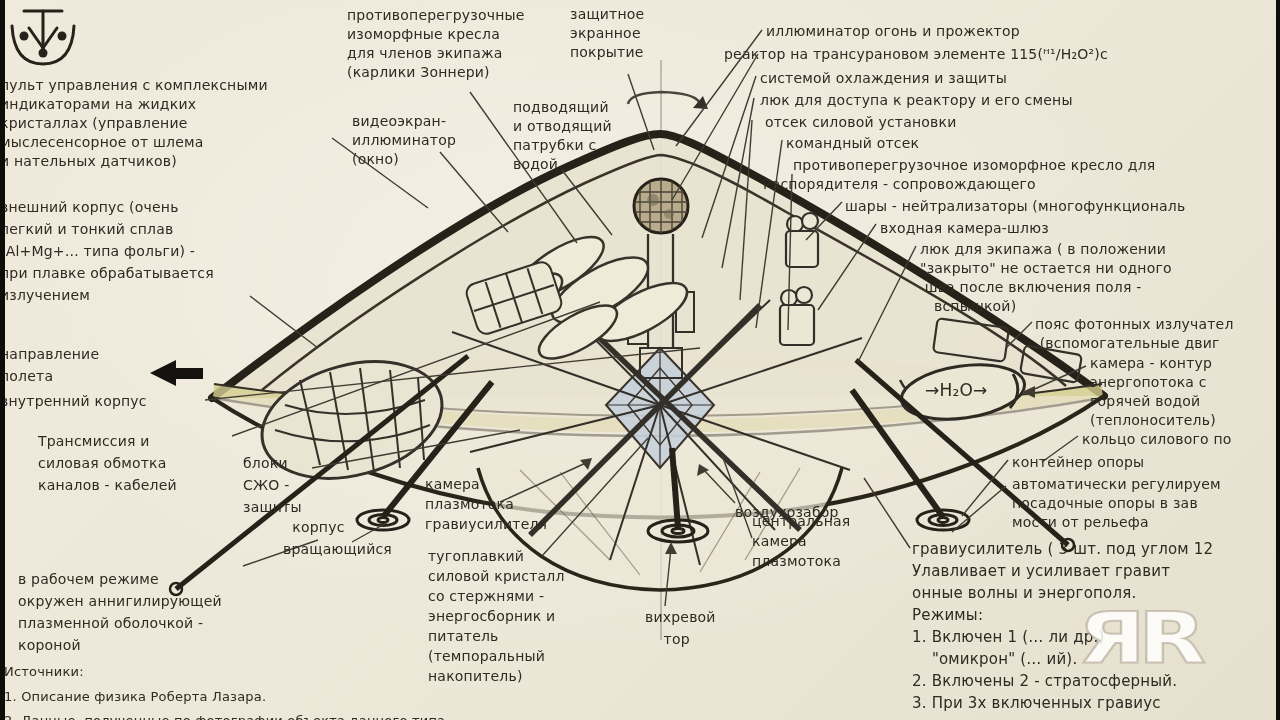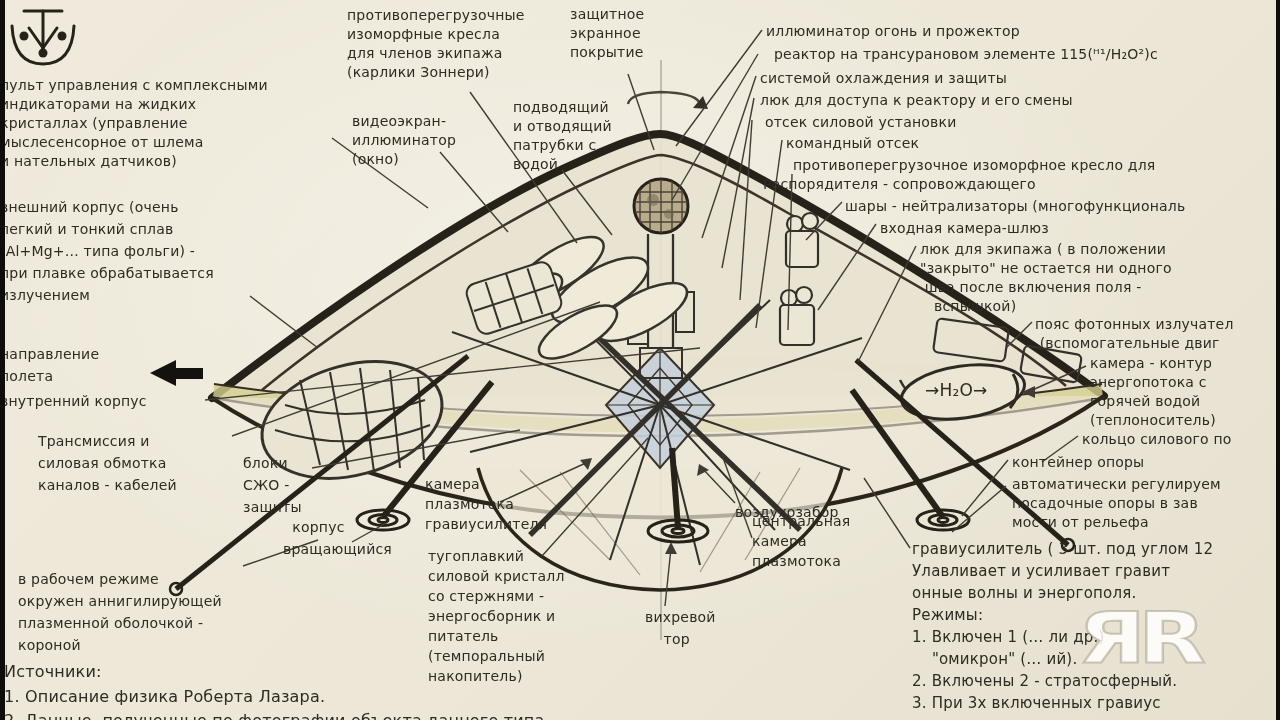--- a/index.html
+++ b/index.html
@@ -12,21 +12,21 @@
   }
   #drawing{position:absolute; left:0; top:0; z-index:1; pointer-events:none;}
   .lbl{
     position:absolute; z-index:2; color:#2f2a22;
     font:14px/19px "DejaVu Sans", sans-serif;
     white-space:pre-wrap; letter-spacing:.2px;
   }
   .lh22{line-height:22px}
   .lh20{line-height:20px}
   .fs15{font-size:15px; line-height:22px}
-  .fs16{font-size:16px; line-height:23px}
+  .fs16{font-size:13px; line-height:23px}
   .small{font-size:17px; line-height:17px}
   .indent1{text-indent:30px}
   .bar{position:absolute; top:0; height:720px; background:#0e0d0a; z-index:5;}
   #bar-left{left:0; width:5px;}
   #bar-right{right:0; width:4px;}
   #watermark{
     position:absolute; left:1078px; top:602px; z-index:4;
     font:bold 72px/72px "DejaVu Sans", sans-serif;
     color:rgba(255,255,255,.85);
     -webkit-text-stroke:2px rgba(168,158,138,.55);
@@ -261,21 +261,21 @@
 покрытие</div>
   <div class="lbl" style="left:352px; top:112px">видеоэкран-
 иллюминатор
 (окно)</div>
   <div class="lbl" style="left:513px; top:98px">подводящий
 и отводящий
 патрубки с
 водой</div>
 
   <div class="lbl" style="left:766px; top:22px">иллюминатор огонь и прожектор</div>
-  <div class="lbl" style="left:774px; top:45px">реактор на трансурановом элементе 115(ᴴ¹/H₂O²)с</div>
+  <div class="lbl" style="left:724px; top:45px">реактор на трансурановом элементе 115(ᴴ¹/H₂O²)с</div>
   <div class="lbl" style="left:760px; top:69px">системой охлаждения и защиты</div>
   <div class="lbl" style="left:760px; top:91px">люк для доступа к реактору и его смены</div>
   <div class="lbl" style="left:765px; top:113px">отсек силовой установки</div>
   <div class="lbl" style="left:786px; top:134px">командный отсек</div>
   <div class="lbl indent1" style="left:763px; top:156px">противоперегрузочное изоморфное кресло для
 Распорядителя - сопровождающего</div>
   <div class="lbl" style="left:845px; top:197px">шары - нейтрализаторы (многофункциональ</div>
   <div class="lbl" style="left:880px; top:219px">входная камера-шлюз</div>
   <div class="lbl" style="left:920px; top:240px">люк для экипажа ( в положении
 "закрыто" не остается ни одного

